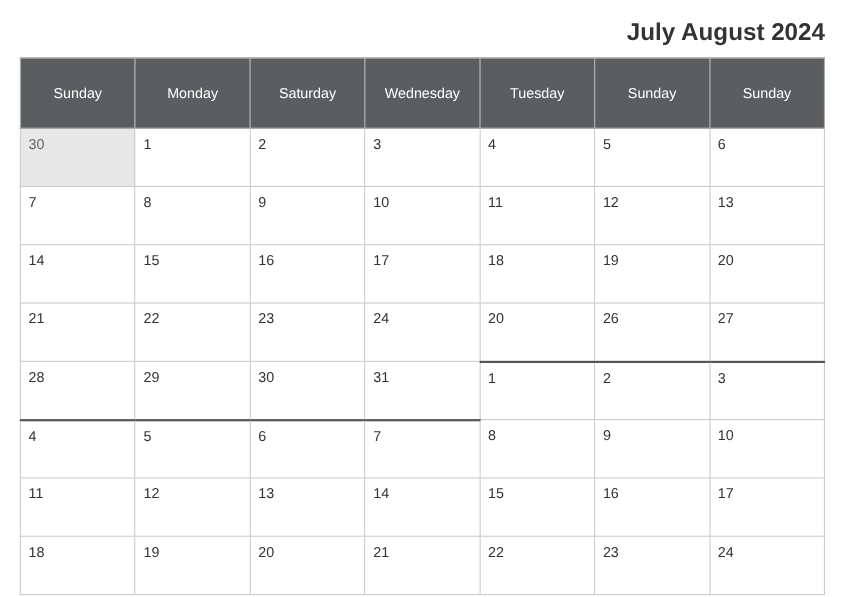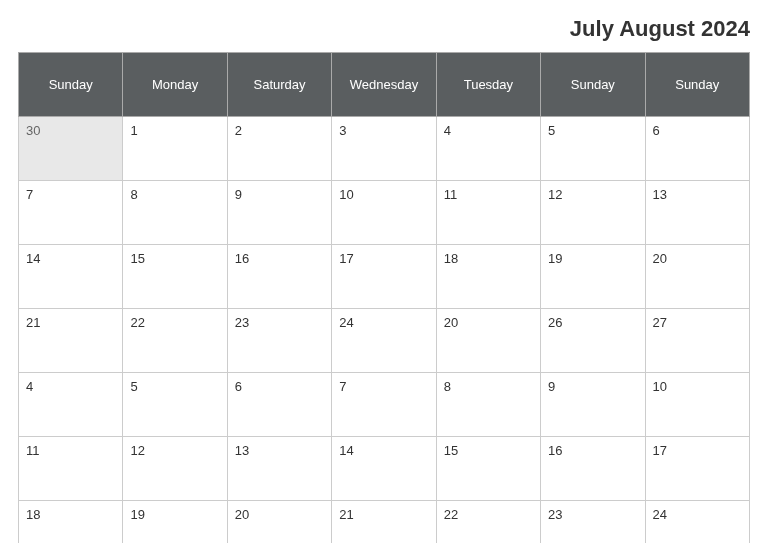--- a/index.html
+++ b/index.html
@@ -29,21 +29,21 @@
       font-size: 13px;
       font-weight: normal;
       padding: 24px 4px;
       text-align: center;
       border: 1px solid #aaa;
     }
     .calendar-table tbody tr td {
       border: 1px solid #ccc;
       vertical-align: top;
       padding: 6px 7px 6px 7px;
-      height: 64px;
+      height: 53px;
       font-size: 13px;
       color: #333;
       background: #fff;
     }
     .calendar-table tbody tr td.greyed {
       background: #e8e8e8;
       color: #666;
     }
     .month-divider-bottom {
       border-bottom: 2px solid #555 !important;
@@ -100,20 +100,29 @@
       <tr>
         <td>21</td>
         <td>22</td>
         <td>23</td>
         <td>24</td>
         <td>20</td>
         <td>26</td>
         <td>27</td>
       </tr>
       <tr>
+        <td class="month-divider-bottom">28</td>
+        <td class="month-divider-bottom">29</td>
+        <td class="month-divider-bottom">30</td>
+        <td class="month-divider-bottom">31</td>
+        <td class="month-divider-top">1</td>
+        <td class="month-divider-top">2</td>
+        <td class="month-divider-top">3</td>
+      </tr>
+      <tr>
         <td>4</td>
         <td>5</td>
         <td>6</td>
         <td>7</td>
         <td>8</td>
         <td>9</td>
         <td>10</td>
       </tr>
       <tr>
         <td>11</td>

